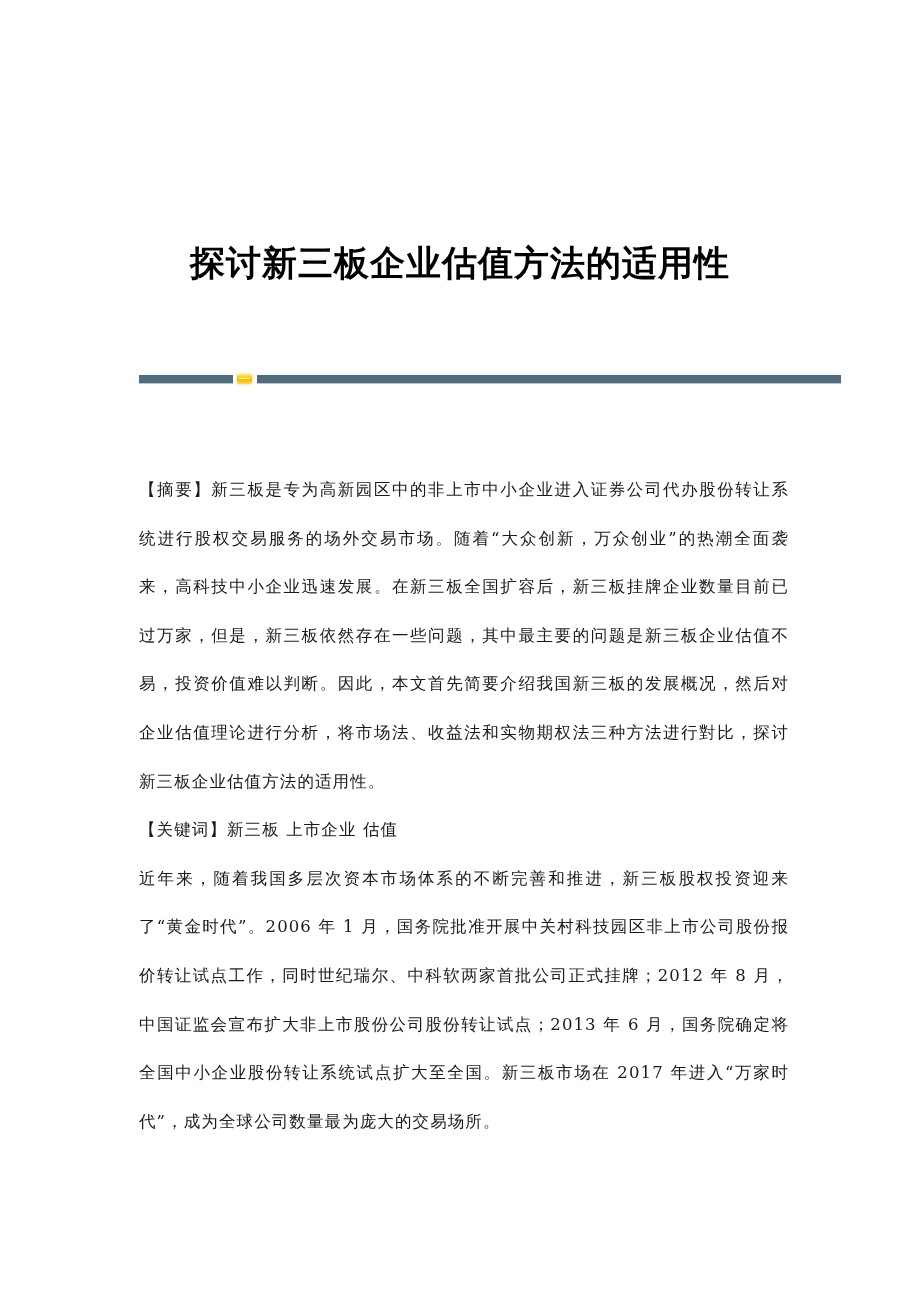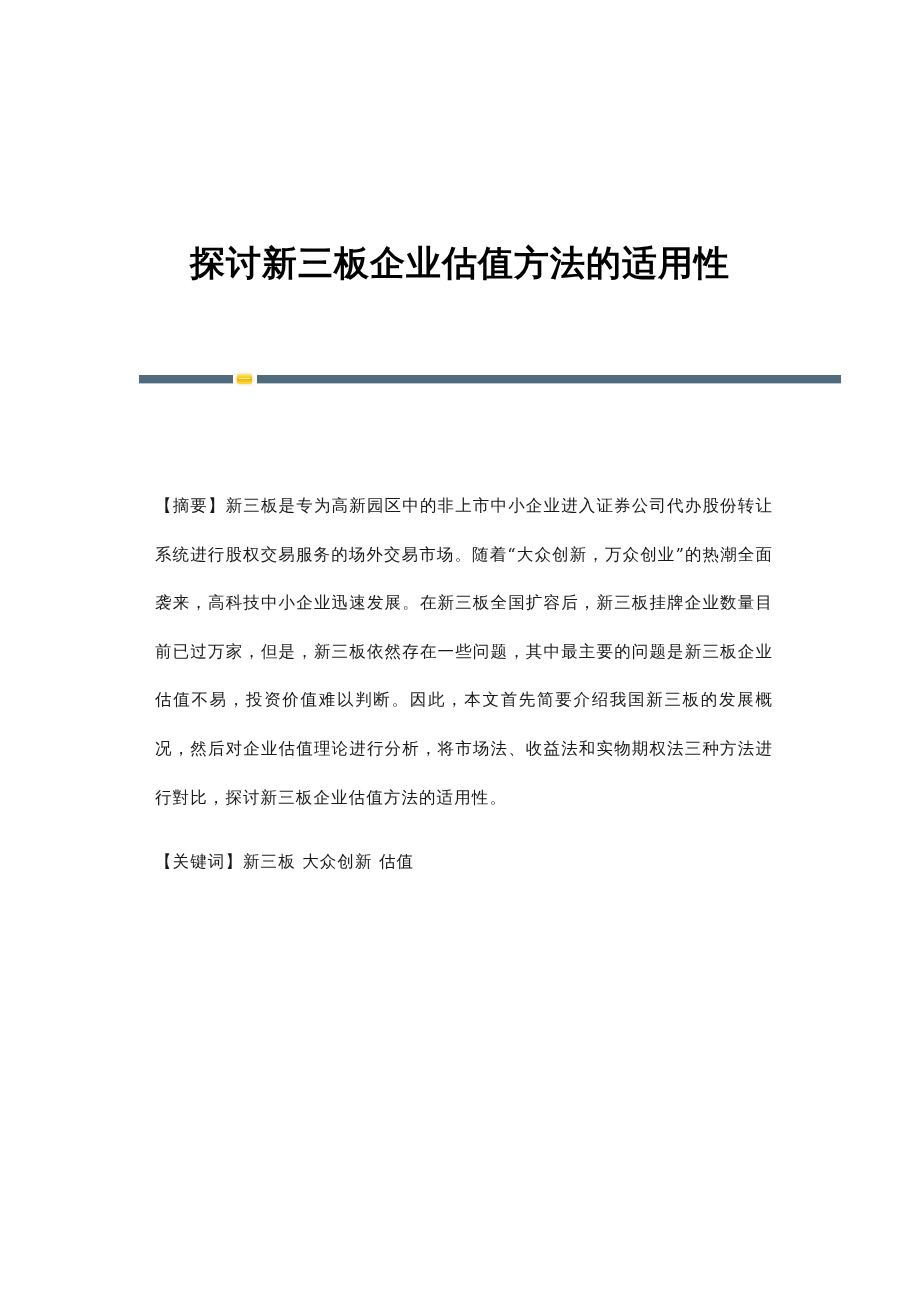--- a/index.html
+++ b/index.html
@@ -77,35 +77,36 @@
       left: 139px;
       top: 466px;
       width: 650px;
       font-size: 16.5px;
       line-height: 48.6px;
       letter-spacing: 1.1px;
       font-family: "DejaVu Serif", "Liberation Serif", serif;
       color: #1a1a1a;
     }
     .para {
-      margin: 16px;
+      margin: 0;
       text-align: justify;
       text-align-last: left;
     }
     .label-abstract, .label-keywords {
       font-weight: normal;
     }
   </style>
 </head>
 <body>
 
 <h1 class="page-title">探讨新三板企业估值方法的适用性</h1>
 
 <div class="divider">
   <div class="bar-left"></div>
   <div class="gem"></div>
   <div class="bar-right"></div>
 </div>
 
 <div class="content">
   <p class="para"><span class="label-abstract">【摘要】</span><span>新三板是专为高新园区中的非上市中小企业进入证券公司代办股份转让系统进行股权交易服务的场外交易市场。随着“大众创新，万众创业”的热潮全面袭来，高科技中小企业迅速发展。在新三板全国扩容后，新三板挂牌企业数量目前已过万家，但是，新三板依然存在一些问题，其中最主要的问题是新三板企业估值不易，投资价值难以判断。因此，本文首先简要介绍我国新三板的发展概况，然后对企业估值理论进行分析，将市场法、收益法和实物期权法三种方法进行對比，探讨新三板企业估值方法的适用性。</span></p>
-  <p class="para"><span class="label-keywords">【关键词】</span><span>新三板 大众创新 估值</span></p>
+  <p class="para"><span class="label-keywords">【关键词】</span><span>新三板 上市企业 估值</span></p>
+  <p class="para">近年来，随着我国多层次资本市场体系的不断完善和推进，新三板股权投资迎来了“黄金时代”。2006 年 1 月，国务院批准开展中关村科技园区非上市公司股份报价转让试点工作，同时世纪瑞尔、中科软两家首批公司正式挂牌；2012 年 8 月，中国证监会宣布扩大非上市股份公司股份转让试点；2013 年 6 月，国务院确定将全国中小企业股份转让系统试点扩大至全国。新三板市场在 2017 年进入“万家时代”，成为全球公司数量最为庞大的交易场所。</p>
 </div>
 
 </body></html>

